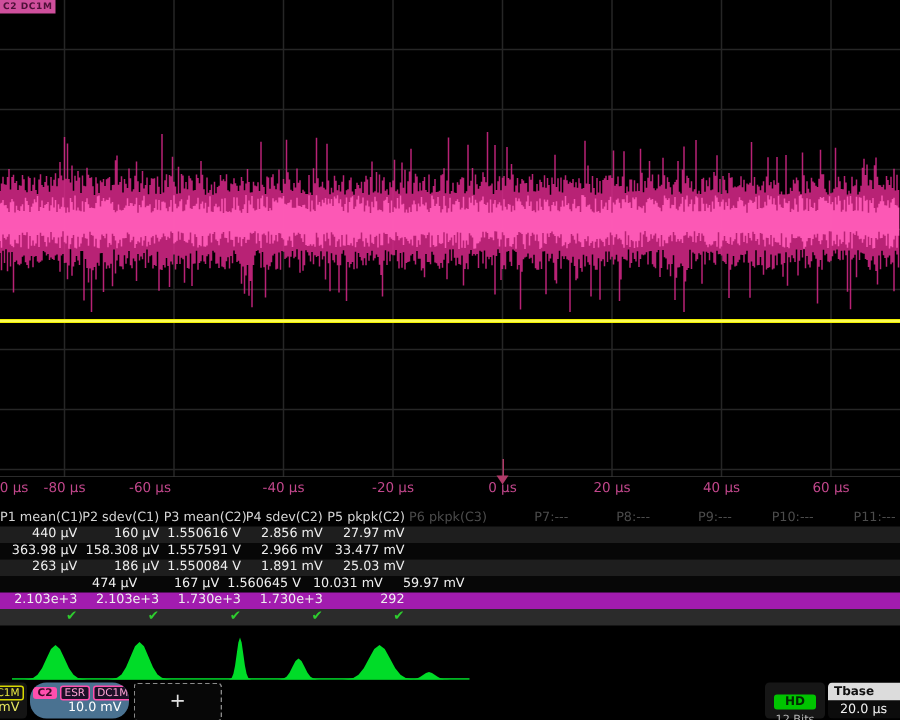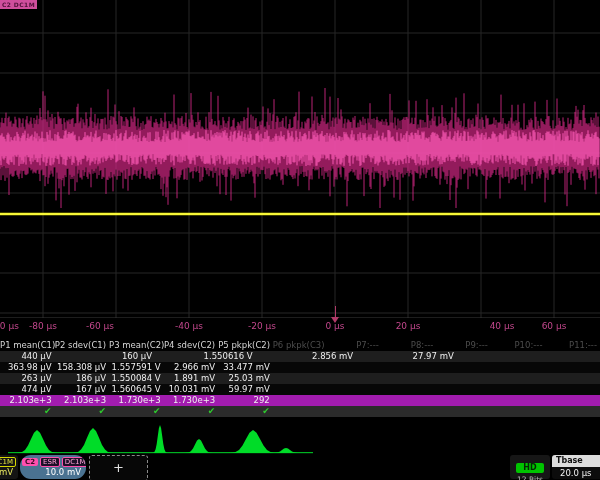--- a/index.html
+++ b/index.html
@@ -63,41 +63,41 @@
   <div class="trace-badge">C2 DC1M</div>
 
   <div class="time-axis" id="time-axis">
       <span style="left: 2px;">-100 µs</span>
       <span style="left: 43px;">-80 µs</span>
       <span style="left: 100px;">-60 µs</span>
       <span style="left: 189px; text-align: center;">-40 µs</span>
       <span style="left: 262px;">-20 µs</span>
       <span style="left: 335px;">0 µs</span>
       <span style="left: 408px;">20 µs</span>
-      <span style="left: 502px;">40 µs</span>
+      <span style="left: 481px;">40 µs</span>
       <span style="left: 554px;">60 µs</span>
     </div>
   <div class="trigger-line"></div>
   <div class="trigger-tri"></div>
 
   <div class="mtable" id="mtable">
       <div class="mrow" style="background: transparent;">
         <div class="mcell hdr-active">P1 mean(C1)</div>
         <div class="mcell hdr-active">P2 sdev(C1)</div>
         <div class="mcell hdr-active">P3 mean(C2)</div>
         <div class="mcell hdr-active">P4 sdev(C2)</div>
         <div class="mcell hdr-active">P5 pkpk(C2)</div>
         <div class="mcell hdr-dim">P6 pkpk(C3)</div>
         <div class="mcell hdr-dim">P7:---</div>
         <div class="mcell hdr-dim">P8:---</div>
         <div class="mcell hdr-dim">P9:---</div>
         <div class="mcell hdr-dim">P10:---</div>
         <div class="mcell hdr-dim">P11:---</div>
       </div>
-      <div class="mrow" style="background: rgb(30, 30, 30); gap: 46px;">
+      <div class="mrow" style="background: rgb(30, 30, 30);">
         <div class="mcell val">440 µV</div>
         <div class="mcell val">160 µV</div>
         <div class="mcell val">1.550616 V</div>
         <div class="mcell val">2.856 mV</div>
         <div class="mcell val">27.97 mV</div>
         <div class="mcell val"></div>
         <div class="mcell val"></div>
         <div class="mcell val"></div>
         <div class="mcell val"></div>
         <div class="mcell val"></div>
@@ -122,21 +122,21 @@
         <div class="mcell val">1.550084 V</div>
         <div class="mcell val">1.891 mV</div>
         <div class="mcell val">25.03 mV</div>
         <div class="mcell val"></div>
         <div class="mcell val"></div>
         <div class="mcell val"></div>
         <div class="mcell val"></div>
         <div class="mcell val"></div>
         <div class="mcell val"></div>
       </div>
-      <div class="mrow" style="background: rgb(7, 7, 7);">
+      <div class="mrow" style="background: rgb(7, 7, 7); padding-left: 40px;">
         <div class="mcell val">474 µV</div>
         <div class="mcell val">167 µV</div>
         <div class="mcell val">1.560645 V</div>
         <div class="mcell val">10.031 mV</div>
         <div class="mcell val">59.97 mV</div>
         <div class="mcell val"></div>
         <div class="mcell val"></div>
         <div class="mcell val"></div>
         <div class="mcell val"></div>
         <div class="mcell val"></div>

